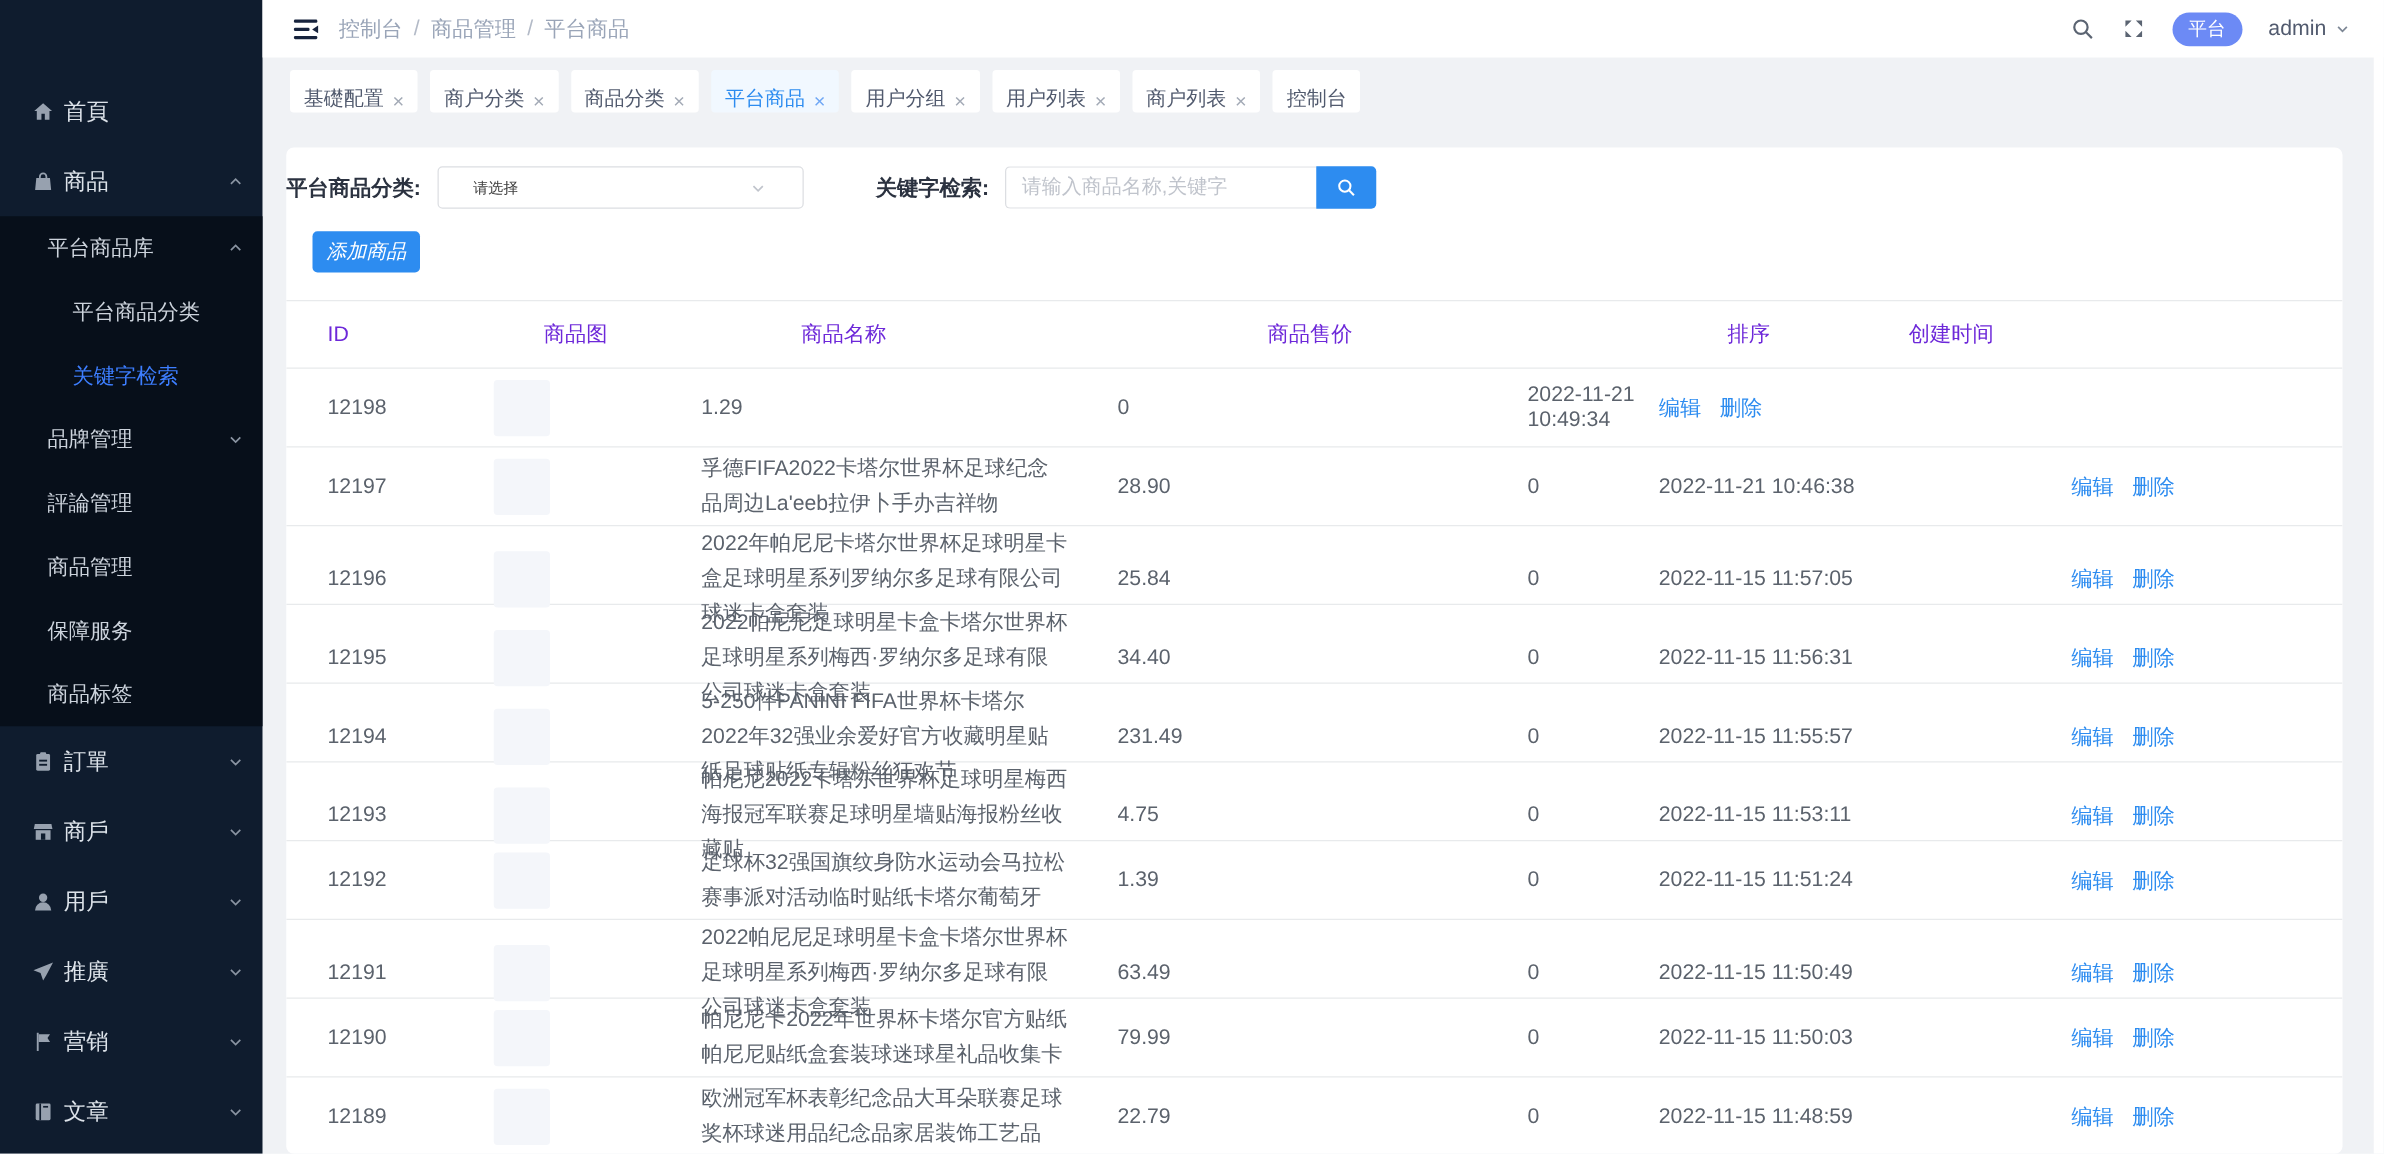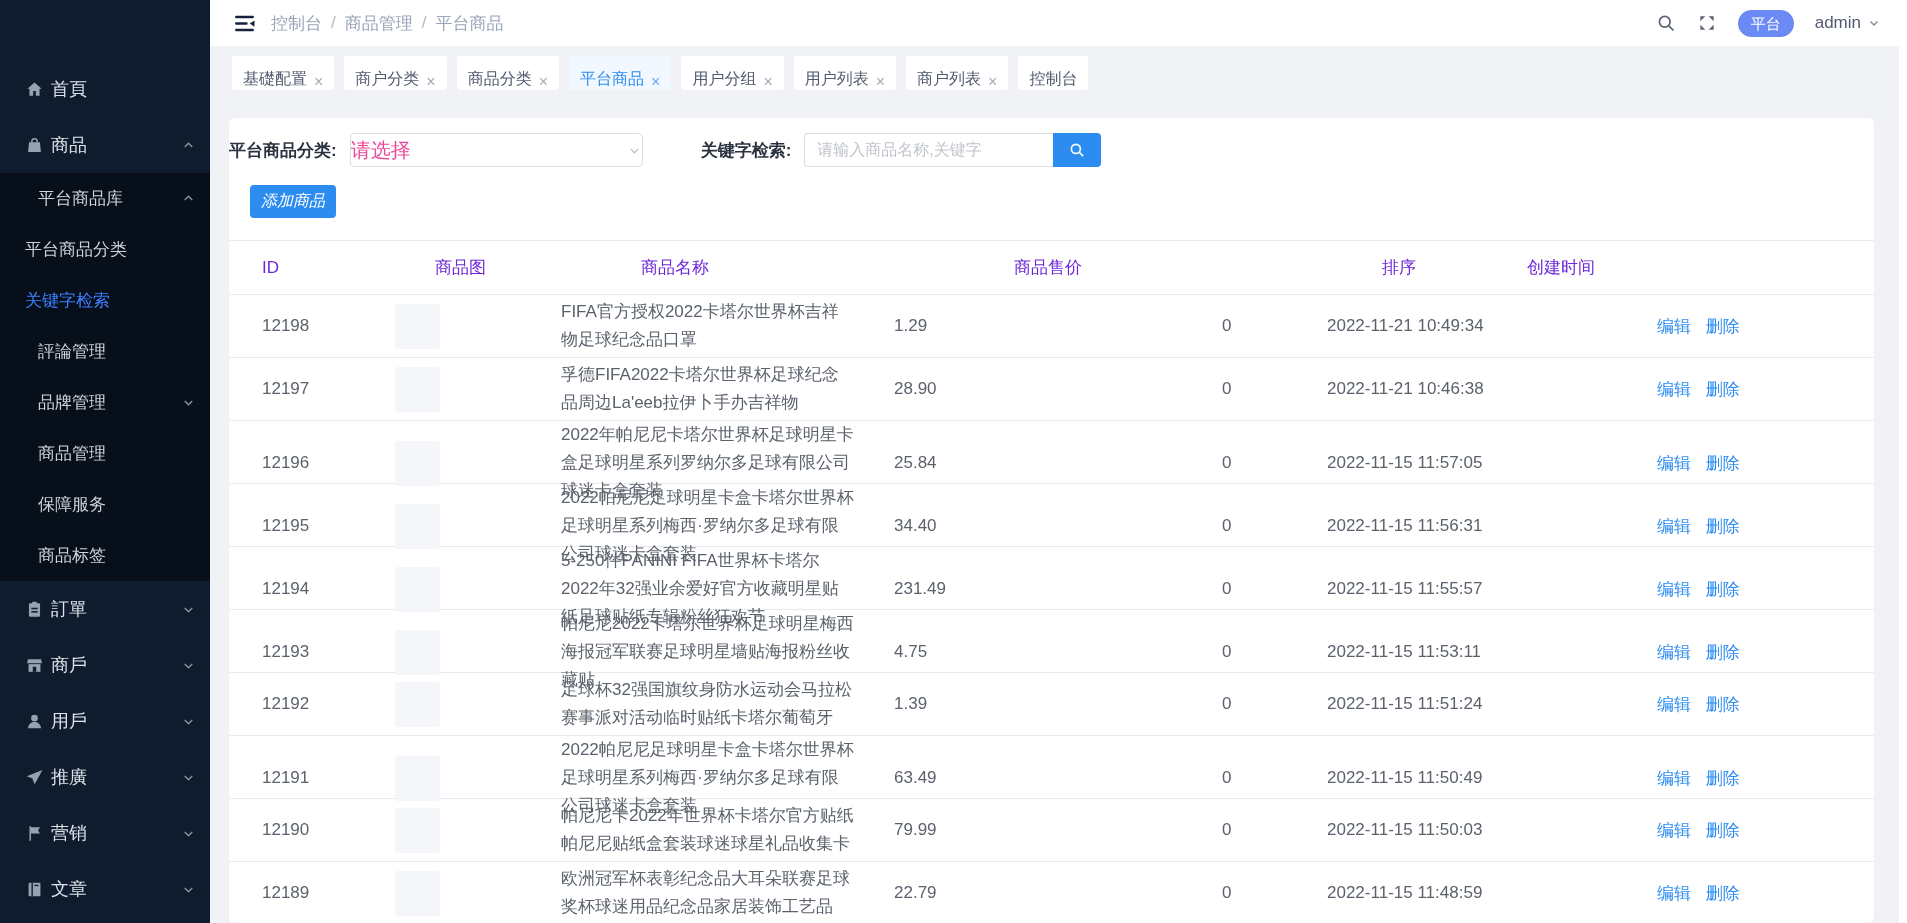--- a/index.html
+++ b/index.html
@@ -23,21 +23,21 @@
   .sidebar{width:210px;flex:none;height:100%;background:var(--sidebar-bg);padding-top:61px;}
   .s-item{height:56px;display:flex;align-items:center;padding:0 14px 0 25px;color:#dde3ea;font-size:18px;cursor:pointer;}
   .s-icon{width:20px;height:20px;margin-right:6px;flex:none;display:flex;align-items:center;}
   .s-icon svg{width:19px;height:19px;fill:#97a1af;}
   .s-label{white-space:nowrap;}
   .s-arrow{margin-left:auto;display:flex;}
   .s-arrow svg{width:15px;height:15px;stroke:#8a94a2;stroke-width:2.2;fill:none;}
   .s-arrow.up svg{transform:rotate(180deg);}
   .submenu{background:var(--submenu-bg);}
   .submenu .s-item{height:51px;font-size:17px;padding-left:38px;color:#ccd3dc;}
-  .submenu .s-item.lvl3{padding-left:25px;}
+  .submenu .s-item.lvl3{padding-left:58px;}
   .s-item.active{color:var(--sidebar-active);}
 
   
   .main{flex:1;min-width:0;display:flex;flex-direction:column;}
   .topbar{height:46px;background:#fff;display:flex;align-items:center;padding:0 26px 0 22px;flex:none;}
   .fold-btn{display:flex;cursor:pointer;}
   .fold-btn svg{width:25px;height:25px;}
   .crumb{display:flex;align-items:center;margin-left:14px;font-size:17px;color:#9aa5b8;gap:9px;}
   .crumb .sep{color:#b3bac7;}
   .crumb .c-item{cursor:pointer;}
@@ -54,21 +54,21 @@
   .tab.active{color:var(--primary);background:#f1f8ff;}
   .tab-close{font-size:16px;color:#a3aab6;line-height:1;}
   .tab.active .tab-close{color:#6fa7f5;}
 
   
   .content{flex:1;padding:18px 33px 0 19px;min-height:0;}
   .card{background:#fff;border-radius:6px;height:100%;padding-top:15px;overflow:hidden;}
 
   .filter-row{display:flex;align-items:center;height:34px;}
   .f-label{font-weight:700;color:#2b3240;font-size:17px;margin-right:13px;white-space:nowrap;}
-  .select{width:293px;height:34px;border:1px solid #dcdee2;border-radius:4px;background:#fff;display:flex;align-items:center;justify-content:space-between;padding:0 0;font-size:20px;color:#ec4899;cursor:pointer;}
+  .select{width:293px;height:34px;border:1px solid #dcdee2;border-radius:4px;background:#fff;display:flex;align-items:center;justify-content:space-between;padding:0 28px;font-size:12px;color:#404040;cursor:pointer;}
   .select svg{width:15px;height:15px;stroke:#c0c4cc;stroke-width:2.2;fill:none;}
   .kw-label{margin-left:58px;}
   .input-group{display:flex;align-items:center;}
   .kw-input{width:249px;height:34px;border:1px solid #dcdee2;border-right:none;border-radius:4px 0 0 4px;padding:0 12px;font-size:16px;color:#515a6e;outline:none;}
   .kw-input::placeholder{color:#c0c4cc;}
   .search-btn{width:48px;height:34px;border:none;background:var(--primary);border-radius:0 4px 4px 0;display:flex;align-items:center;justify-content:center;cursor:pointer;}
   .search-btn svg{width:18px;height:18px;stroke:#fff;stroke-width:2.2;fill:none;}
 
   .add-btn{margin:18px 0 0 21px;height:33px;padding:0 11px;background:var(--primary);border:none;border-radius:4px;color:#fff;font-size:16px;cursor:pointer;font-style:italic;}
 
@@ -122,29 +122,29 @@
             </svg>
         </span>
       </div>
       <div class="s-item lvl3">
         <span class="s-label">平台商品分类</span>
       </div>
       <div class="s-item lvl3 active">
         <span class="s-label">关键字检索</span>
       </div>
       <div class="s-item">
-        <span class="s-label">評論管理</span>
-      </div>
-      <div class="s-item">
         <span class="s-label">品牌管理</span>
         <span class="s-arrow">
           <svg viewBox="0 0 24 24">
               <path d="M6 9.5 12 15.5 18 9.5"></path>
             </svg>
         </span>
+      </div>
+      <div class="s-item">
+        <span class="s-label">評論管理</span>
       </div>
       <div class="s-item">
         <span class="s-label">商品管理</span>
       </div>
       <div class="s-item">
         <span class="s-label">保障服务</span>
       </div>
       <div class="s-item">
         <span class="s-label">商品标签</span>
       </div>
@@ -354,21 +354,20 @@
             <div>操作</div>
           </div>
 
           <div class="tbody">
 
               <div class="tr">
                 <div class="td c-id">12198</div>
                 <div class="td c-img">
                   <div class="img-ph"></div>
                 </div>
-                <div class="td c-name">FIFA官方授权2022卡塔尔世界杯吉祥物足球纪念品口罩</div>
                 <div class="td c-price">1.29</div>
                 <div class="td c-sort">0</div>
                 <div class="td c-time">2022-11-21 10:49:34</div>
                 <div class="td c-ops">
                   <a class="op">编辑</a>
                   <a class="op">删除</a>
                 </div>
               </div>
 
               <div class="tr">

